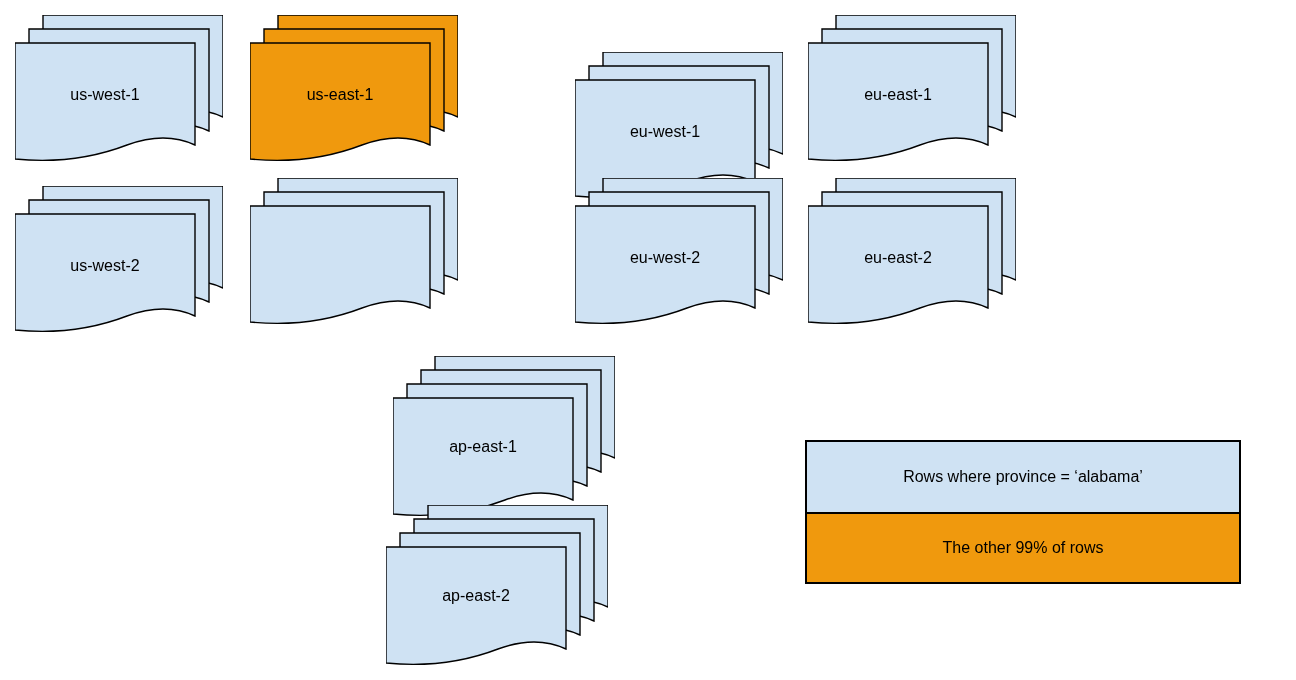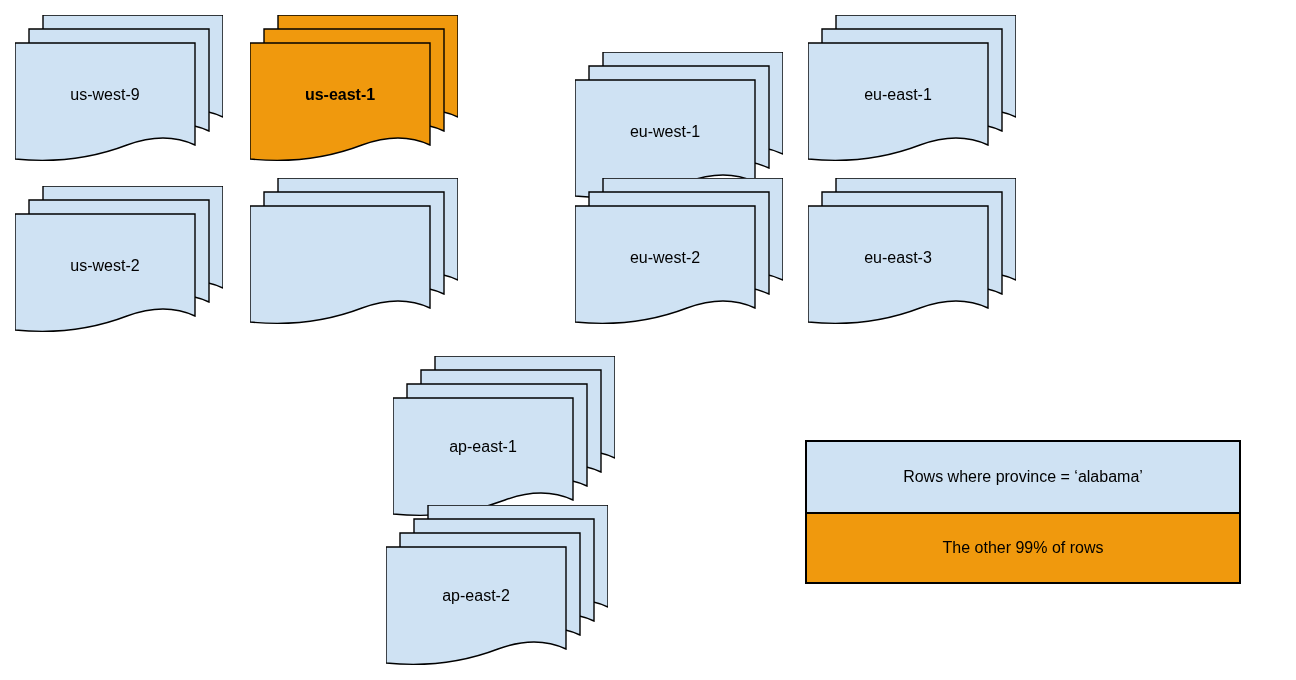--- a/index.html
+++ b/index.html
@@ -69,24 +69,24 @@
       <path id="doc-shape" d="M 0 0 L 180 0 L 180 102 Q 150 88 112 102 Q 60 122 0 116 Z"></path>
     </defs>
   </svg>
 
   <div class="stack s3" style="left:15px; top:15px;">
     <svg class="stack-svg" width="208" height="150" viewBox="0 0 208 150">
       <use href="#doc-shape" x="28" y="0"></use>
       <use href="#doc-shape" x="14" y="14"></use>
       <use href="#doc-shape" x="0" y="28"></use>
     </svg>
-    <div class="stack-label">us-west-9</div>
+    <div class="stack-label">us-west-1</div>
   </div>
 
-  <div class="stack s3 highlight" style="left:250px; top:15px;font-weight:bold;">
+  <div class="stack s3 highlight" style="left:250px; top:15px;">
     <svg class="stack-svg" width="208" height="150" viewBox="0 0 208 150">
       <use href="#doc-shape" x="28" y="0"></use>
       <use href="#doc-shape" x="14" y="14"></use>
       <use href="#doc-shape" x="0" y="28"></use>
     </svg>
     <div class="stack-label">us-east-1</div>
   </div>
 
   <div class="stack s3" style="left:575px; top:15px;margin-top:37px;">
     <svg class="stack-svg" width="208" height="150" viewBox="0 0 208 150">
@@ -131,21 +131,21 @@
     </svg>
     <div class="stack-label">eu-west-2</div>
   </div>
 
   <div class="stack s3" style="left:808px; top:178px;">
     <svg class="stack-svg" width="208" height="150" viewBox="0 0 208 150">
       <use href="#doc-shape" x="28" y="0"></use>
       <use href="#doc-shape" x="14" y="14"></use>
       <use href="#doc-shape" x="0" y="28"></use>
     </svg>
-    <div class="stack-label">eu-east-3</div>
+    <div class="stack-label">eu-east-2</div>
   </div>
 
   <div class="stack s4" style="left:393px; top:356px;">
     <svg class="stack-svg" width="222" height="164" viewBox="0 0 222 164">
       <use href="#doc-shape" x="42" y="0"></use>
       <use href="#doc-shape" x="28" y="14"></use>
       <use href="#doc-shape" x="14" y="28"></use>
       <use href="#doc-shape" x="0" y="42"></use>
     </svg>
     <div class="stack-label">ap-east-1</div>

